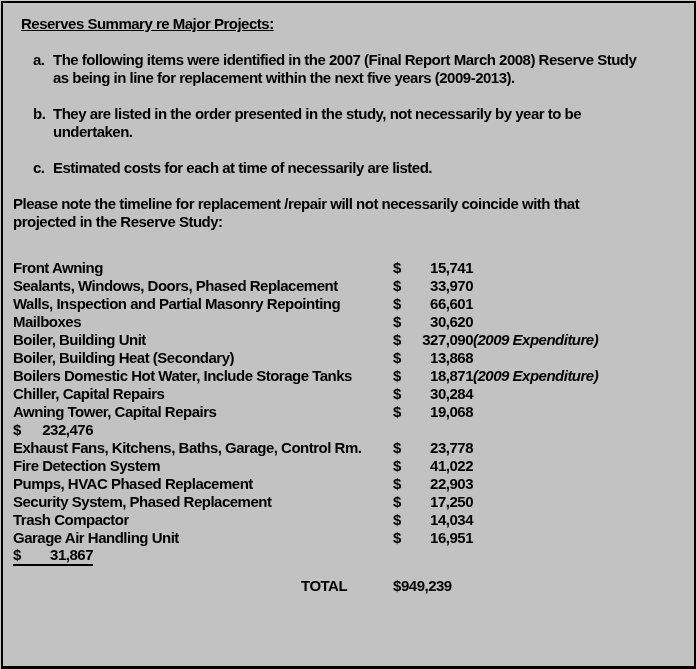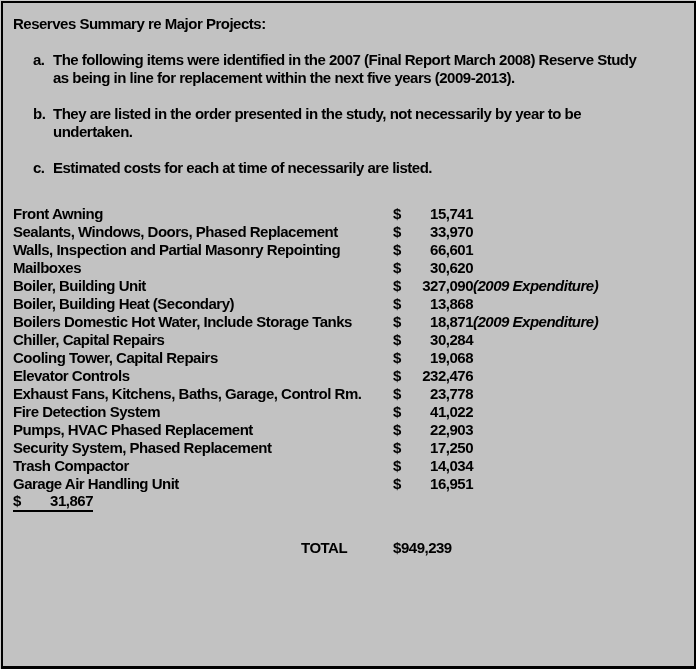--- a/index.html
+++ b/index.html
@@ -24,22 +24,23 @@
     padding: 12px 6px 0 10px;
     color: var(--text);
     font-family: "Liberation Sans", sans-serif;
     font-weight: bold;
     font-size: 15px;
     line-height: 18px;
     letter-spacing: -0.5px;
     overflow: hidden;
   }
   .title {
-    margin: 0 0 18px 0;
-    white-space: nowrap;
+    margin: 0 0 18px 8px;
+    white-space: nowrap;
+    text-decoration: underline;
   }
   .bullet {
     display: flex;
     padding-left: 20px;
     margin-bottom: 18px;
   }
   .bullet-letter {
     flex: none;
     width: 20px;
   }
@@ -73,21 +74,21 @@
   }
   .amt.u {
     border-bottom: 2px solid var(--text);
   }
   .row-note {
     font-style: italic;
     white-space: nowrap;
   }
   .total-row {
     display: flex;
-    margin-top: 28px;
+    margin-top: 12px;
     height: 18px;
   }
   .total-label {
     margin-left: 288px;
     white-space: nowrap;
   }
   .total-amount {
     margin-left: 46px;
     white-space: nowrap;
   }
@@ -111,20 +112,22 @@
     <span class="bullet-text">They are listed in the order presented in the study, not necessarily by year to be
 undertaken.</span>
   </div>
 
   <div class="bullet">
     <span class="bullet-letter">c.</span>
     <span class="bullet-text">Estimated costs for each at time of necessarily are listed.</span>
   </div>
 </div>
 
+  <p class="note">Please note the timeline for replacement /repair will not necessarily coincide with that
+projected in the Reserve Study:</p>
 
   <div class="items">
   <div class="row">
     <span class="row-name">Front Awning</span>
     <span class="amt">
       <span>$</span>
       <span>15,741</span>
     </span>
 
   </div>
@@ -186,30 +189,29 @@
   <div class="row">
     <span class="row-name">Chiller, Capital Repairs</span>
     <span class="amt">
       <span>$</span>
       <span>30,284</span>
     </span>
 
   </div>
 
   <div class="row">
-    <span class="row-name">Cooling Tower, Capital Repairs</span>
+    <span class="row-name">Awning Tower, Capital Repairs</span>
     <span class="amt">
       <span>$</span>
       <span>19,068</span>
     </span>
 
   </div>
 
   <div class="row">
-    <span class="row-name">Elevator Controls</span>
     <span class="amt">
       <span>$</span>
       <span>232,476</span>
     </span>
 
   </div>
 
   <div class="row">
     <span class="row-name">Exhaust Fans, Kitchens, Baths, Garage, Control Rm.</span>
     <span class="amt">

